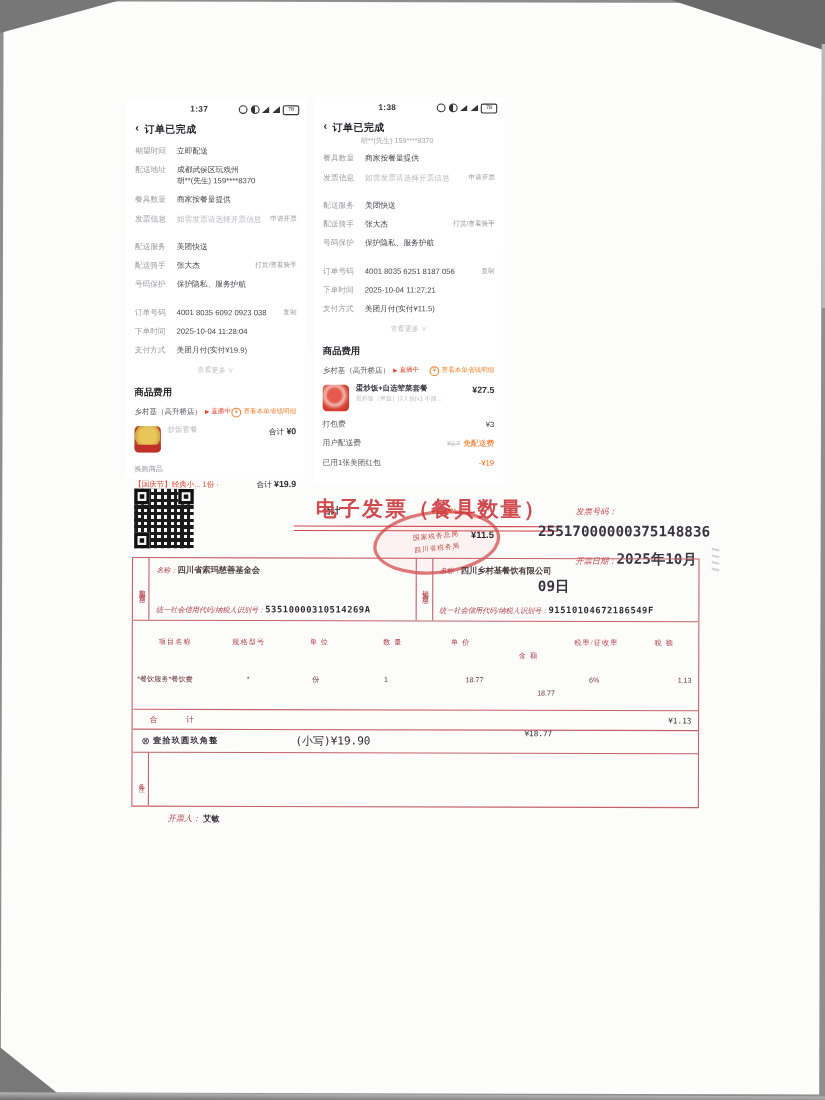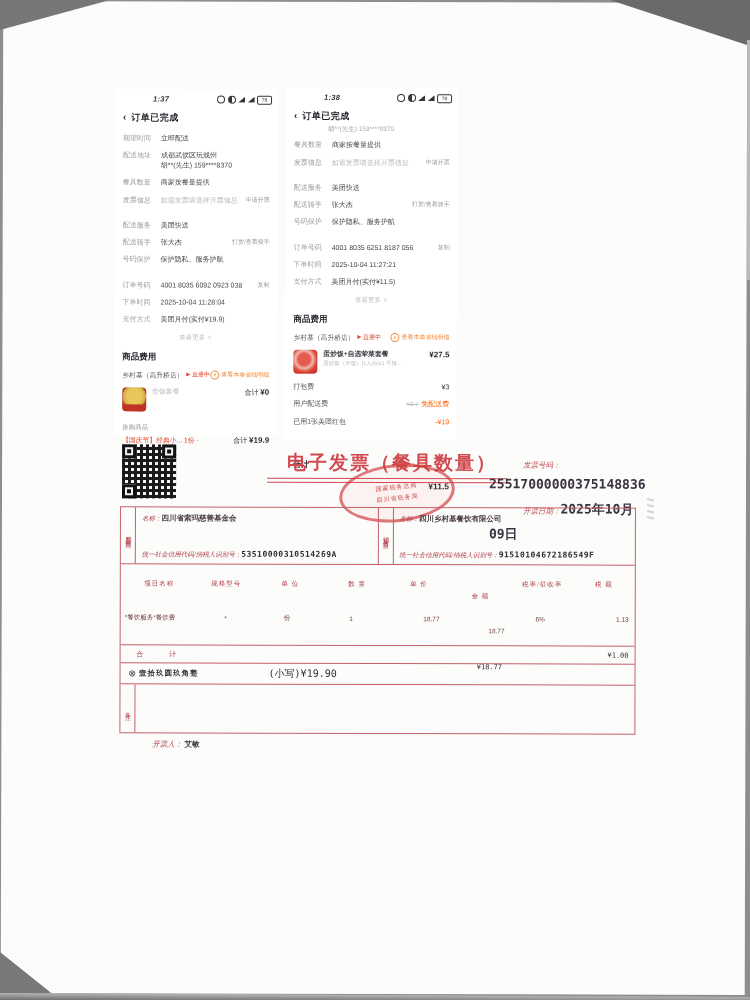--- a/index.html
+++ b/index.html
@@ -11,21 +11,21 @@
   .corner-tr{right:0;top:0;width:140px;height:46px;clip-path:polygon(0 0,100% 0,100% 100%);background:#6a6a6a;}
   .corner-bl{left:0;bottom:0;width:60px;height:48px;clip-path:polygon(0 0,0 100%,100% 100%);background:#787878;}
   .edge-bottom{left:0;bottom:0;width:100%;height:7px;background:linear-gradient(to top,#6f6f6f,#b5b5b5);transform:rotate(.3deg);transform-origin:left bottom;}
   .edge-right{right:0;top:40px;width:3px;height:240px;background:#b9b9b9;}
 
   
   .phone{position:absolute;background:#fff;color:#4a4a52;font-size:7px;line-height:1.15;}
   .phone-left{left:112px;top:88px;width:163px;height:346px;}
   .phone-right{left:283px;top:86px;width:172px;height:352px;}
   .statusbar{display:flex;align-items:center;height:14px;padding:3px 6px 0 6px;color:#33333a;}
-  .st-time{font-size:7.5px;margin-left:32px;font-weight:bold;letter-spacing:.3px;font-style:italic;}
+  .st-time{font-size:7.5px;margin-left:52px;font-weight:bold;letter-spacing:.3px;}
   .st-icons{margin-left:auto;display:flex;align-items:center;gap:2.5px;}
   .ic-clock{width:6px;height:6px;border:1px solid #33333a;border-radius:50%;}
   .ic-dot{width:6px;height:6px;border:1px solid #33333a;border-radius:50%;background:linear-gradient(90deg,#33333a 50%,transparent 50%);}
   .ic-sig{width:7px;height:6px;background:#33333a;clip-path:polygon(0 100%,100% 0,100% 100%);}
   .ic-batt{width:13px;height:7px;border:1px solid #33333a;border-radius:2px;font-size:5px;line-height:6px;text-align:center;color:#33333a;}
   .p-header{display:flex;align-items:center;padding:6px 8px 7px 8px;}
   .back{font-size:10px;font-weight:bold;color:#222;margin-right:5px;line-height:8px;}
   .p-title{font-size:9px;font-weight:bold;color:#1f1f26;letter-spacing:.5px;}
   .partial-line{color:#a7a7af;font-size:6.5px;margin:-3px 0 4px 42px;}
   .prow{display:flex;align-items:flex-start;padding:4.6px 8px;}
@@ -358,21 +358,21 @@
       </div>
 
       <div class="sum-row">
         <span class="lab">合　　计</span>
         <span class="c2"></span>
           <span class="c3"></span>
           <span class="c4"></span>
           <span class="c5"></span>
         <span class="sum-amt c6 tr">¥18.77</span>
         <span class="c7"></span>
-        <span class="sum-amt c8 tr">¥1.00</span>
+        <span class="sum-amt c8 tr">¥1.13</span>
       </div>
 
       <div class="grand-row">
         <div class="grand-body">
           <span class="circ-x">⊗</span>
           <span class="cn-amt">壹拾玖圆玖角整</span>
           <span class="small-amt">(小写)¥19.90</span>
         </div>
       </div>
 

